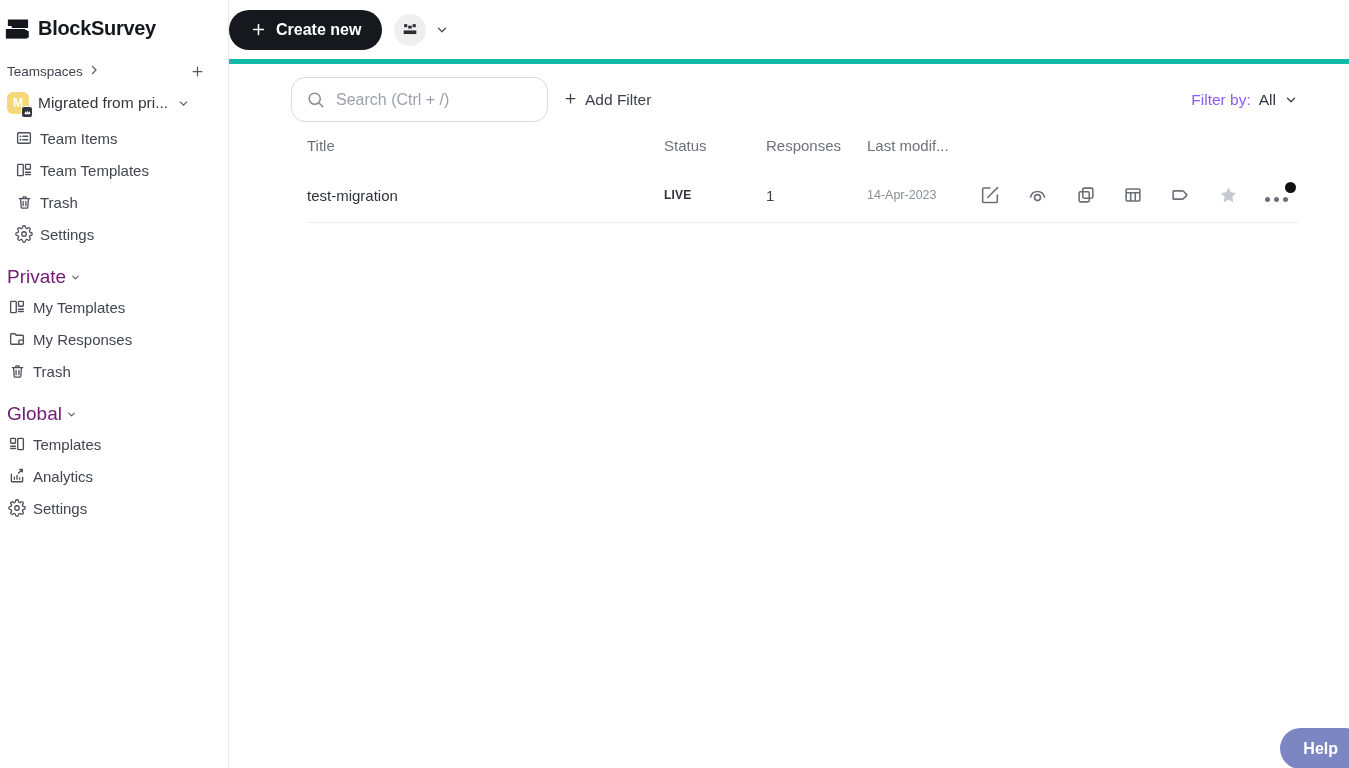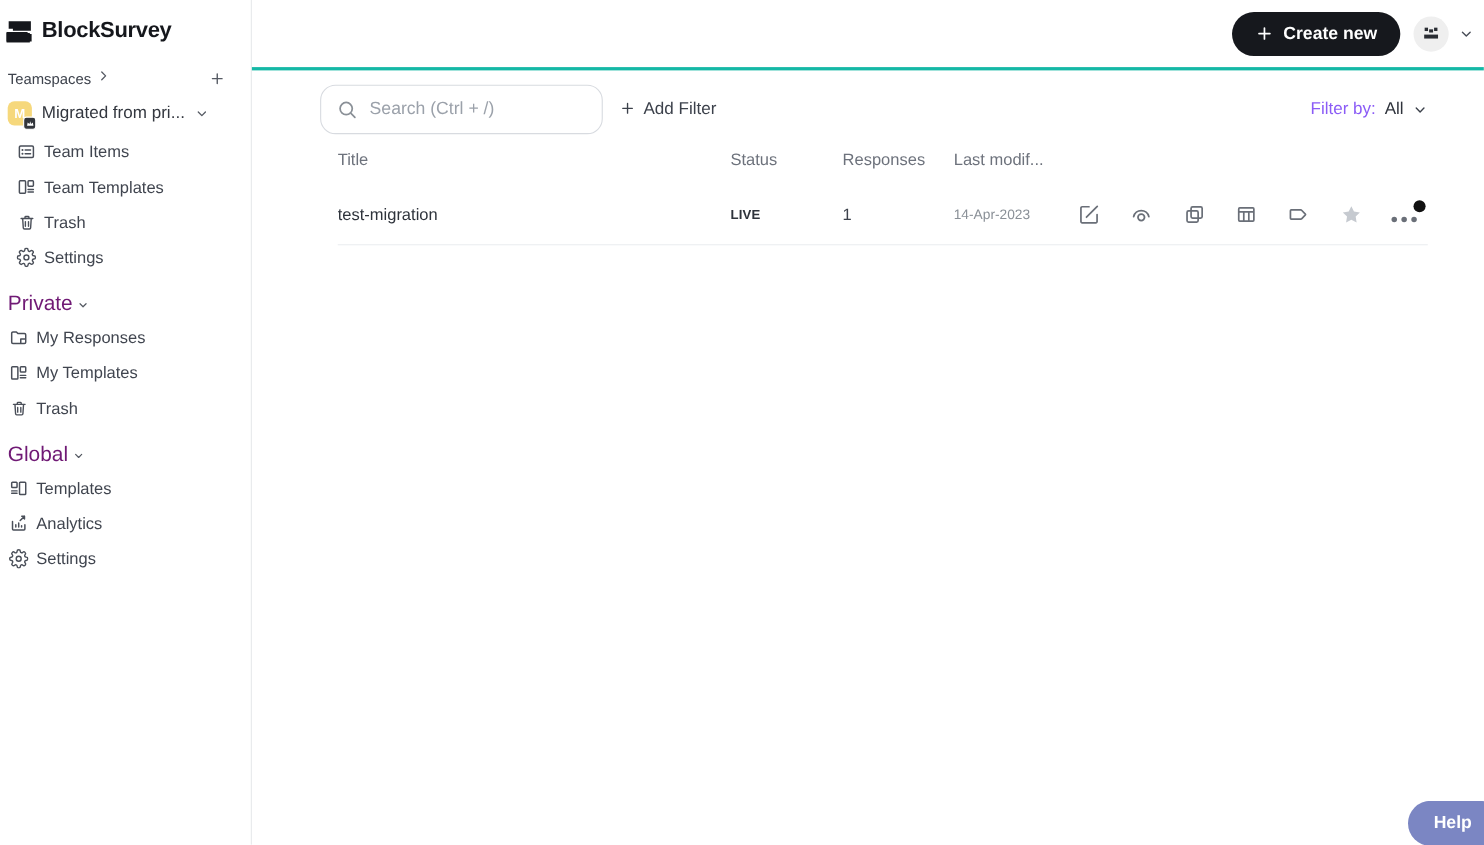--- a/index.html
+++ b/index.html
@@ -30,21 +30,21 @@
   .side-item .s-icon { display:flex; width:18px; justify-content:center; color:#4a4f59; }
   .side-item.selected { background:#f0f1f3; color:#171a20; font-weight:700; }
   .side-item.selected .s-icon { color:#1c1f26; }
 
   .section-header { display:flex; align-items:center; gap:4px; padding-left:7px; height:28px; margin-top:13px;
     font-size:19px; color:#701a75; cursor:pointer; }
   .section-header .chev { color:#555a63; display:flex; }
 
   
   .main { flex:1; display:flex; flex-direction:column; position:relative; }
-  .main-header { height:64px; border-bottom:3px solid #14b8a6; display:flex; align-items:center; justify-content:flex-end; padding-right:9px; gap:12px; }
+  .main-header { height:64px; border-bottom:5px solid #14b8a6; display:flex; align-items:center; padding-right:9px; gap:12px; }
   .create-btn { display:flex; align-items:center; gap:9px; height:40px; padding:0 21px; background:#16181d;
     color:#fff; border:none; border-radius:21px; font-size:16px; font-weight:700; cursor:pointer; font-family:inherit; }
   .account { display:flex; align-items:center; gap:9px; cursor:pointer; }
   .account-avatar { width:32px; height:32px; border-radius:50%; background:#efefef; display:flex; align-items:center; justify-content:center; }
   .account .chev { color:#4a4f59; display:flex; }
 
   
   .toolbar { display:flex; align-items:center; margin:13px 51px 0 62px; }
   .search-box { position:relative; width:257px; height:45px; }
   .search-box input { width:100%; height:100%; border:1px solid #d8dbe0; border-radius:14px; padding:0 14px 0 44px;
@@ -171,36 +171,36 @@
       <span>Private</span>
       <span class="chev">
         <svg width="11" height="11" viewBox="0 0 24 24" fill="none" stroke="currentColor" stroke-width="2.4" stroke-linecap="round" stroke-linejoin="round">
             <path d="M6 9l6 6 6-6"></path>
           </svg>
       </span>
     </div>
 
     <div class="side-item">
       <span class="s-icon">
-        <svg width="18" height="18" viewBox="0 0 24 24" fill="none" stroke="currentColor" stroke-width="1.8" stroke-linejoin="round">
-            <path d="M3.5 17.5v-11A1.5 1.5 0 0 1 5 5h4.2l1.8 2h8a1.5 1.5 0 0 1 1.5 1.5v9A1.5 1.5 0 0 1 19 19H5a1.5 1.5 0 0 1-1.5-1.5z"></path>
-            <path d="M14.5 19v-5.5h6"></path>
-          </svg>
-      </span>
-      <span>My Responses</span>
-    </div>
-    <div class="side-item">
-      <span class="s-icon">
         <svg width="18" height="18" viewBox="0 0 24 24" fill="none" stroke="currentColor" stroke-width="1.8">
             <rect x="3.5" y="4.5" width="7.5" height="15" rx="1"></rect>
             <rect x="14" y="4.5" width="6.5" height="6.5" rx="1"></rect>
             <path d="M14 15h6.5M14 18h6.5" stroke-linecap="round"></path>
           </svg>
       </span>
       <span>My Templates</span>
+    </div>
+    <div class="side-item">
+      <span class="s-icon">
+        <svg width="18" height="18" viewBox="0 0 24 24" fill="none" stroke="currentColor" stroke-width="1.8" stroke-linejoin="round">
+            <path d="M3.5 17.5v-11A1.5 1.5 0 0 1 5 5h4.2l1.8 2h8a1.5 1.5 0 0 1 1.5 1.5v9A1.5 1.5 0 0 1 19 19H5a1.5 1.5 0 0 1-1.5-1.5z"></path>
+            <path d="M14.5 19v-5.5h6"></path>
+          </svg>
+      </span>
+      <span>My Responses</span>
     </div>
     <div class="side-item">
       <span class="s-icon">
         <svg width="17" height="17" viewBox="0 0 24 24" fill="none" stroke="currentColor" stroke-width="1.8" stroke-linecap="round" stroke-linejoin="round">
             <path d="M4.5 6.5h15M9.5 6.5V5a1 1 0 0 1 1-1h3a1 1 0 0 1 1 1v1.5M6.5 6.5l.8 12.1a1.5 1.5 0 0 0 1.5 1.4h6.4a1.5 1.5 0 0 0 1.5-1.4l.8-12.1M10 10.5v6M14 10.5v6"></path>
           </svg>
       </span>
       <span>Trash</span>
     </div>
 

